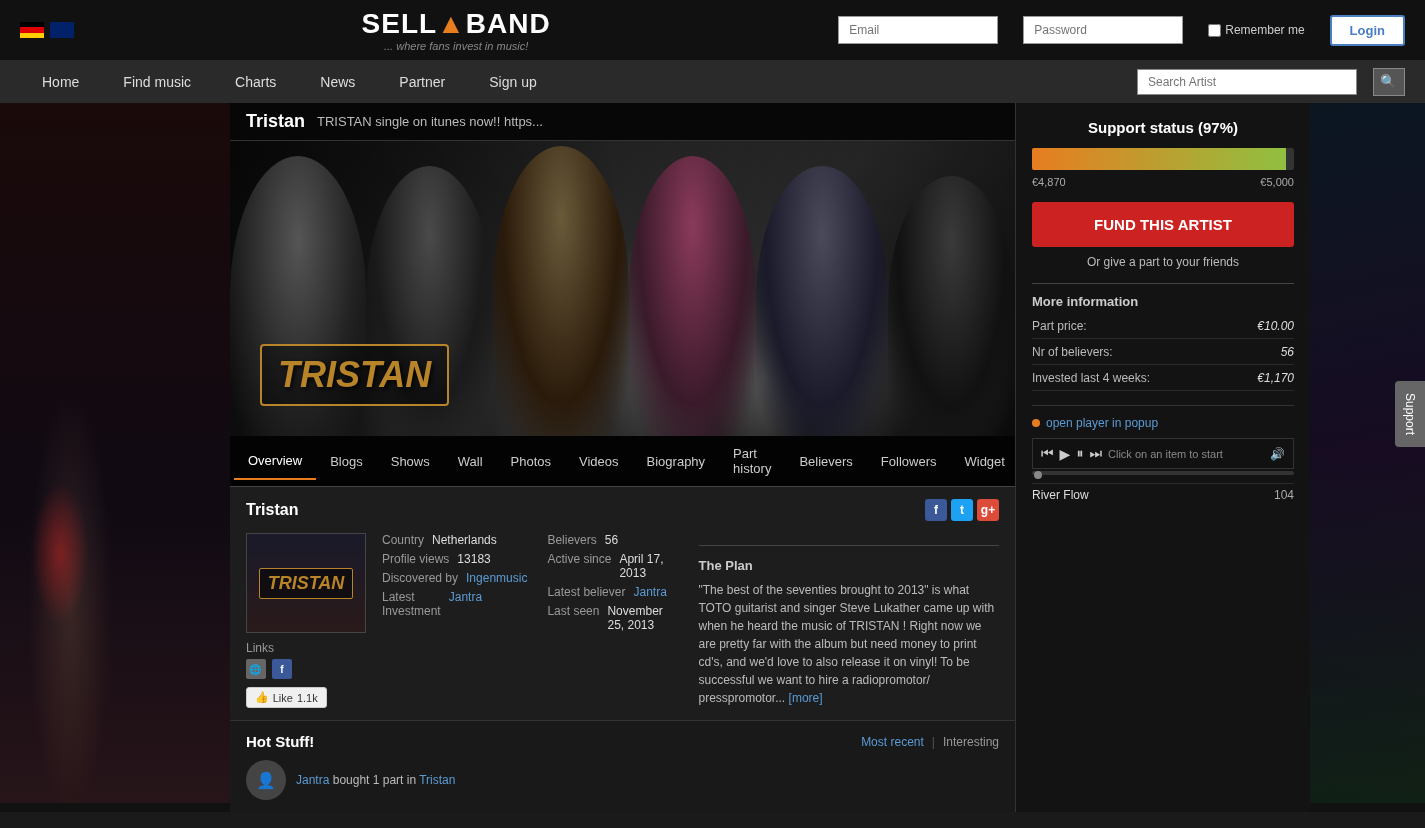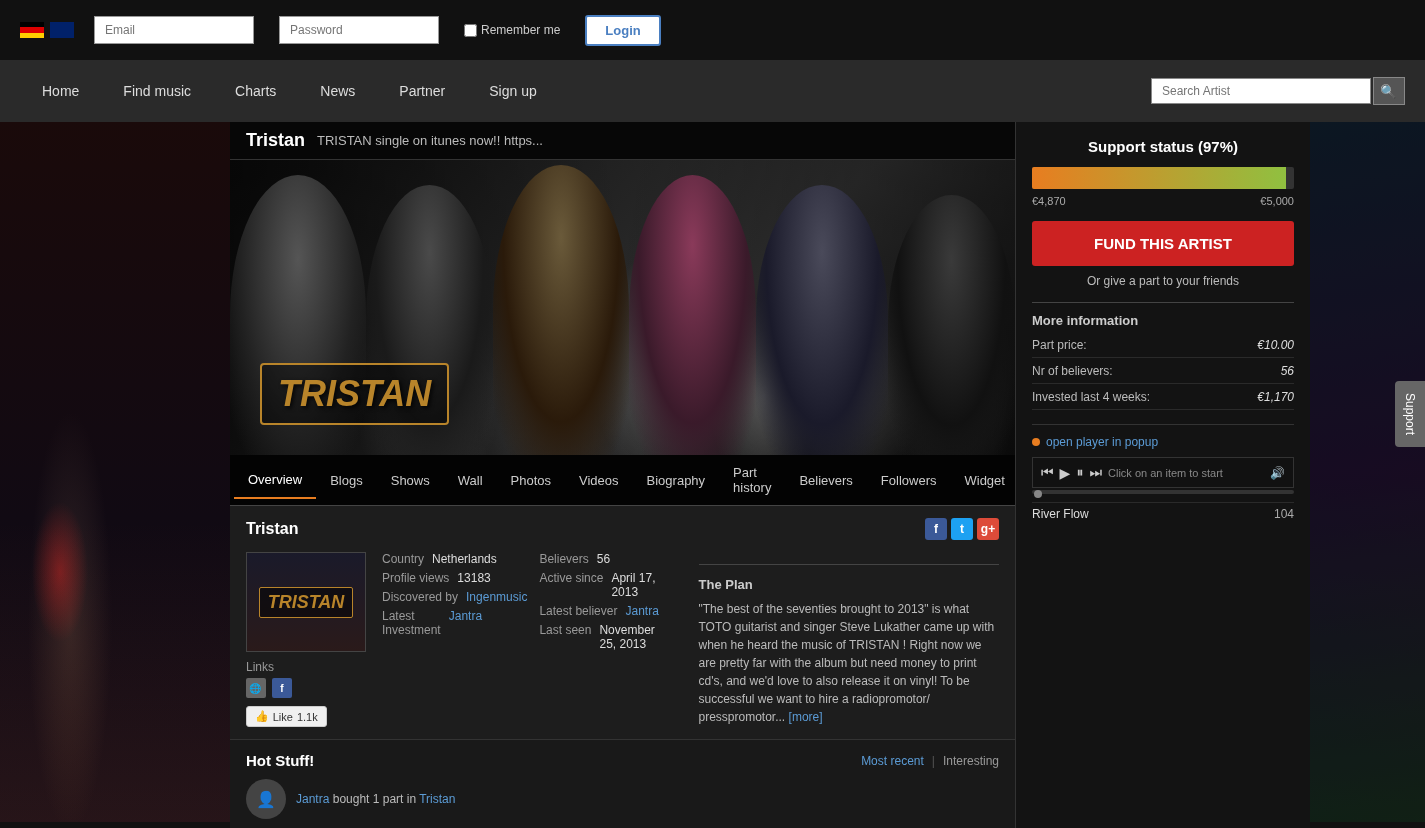--- a/index.html
+++ b/index.html
@@ -39,37 +39,37 @@
       font-weight: bold;
       padding: 6px 18px;
       font-size: 13px;
       cursor: pointer;
       border-radius: 3px;
     }
 
     
     .nav-bar {
       background: #2a2a2a;
-      height: 62px;
+      height: 43px;
       display: flex;
       align-items: center;
       padding: 0 20px;
       gap: 0;
     }
     .nav-item {
       color: #ddd;
       font-size: 14px;
       padding: 0 22px;
       height: 45px;
       display: flex;
       align-items: center;
       cursor: pointer;
       text-decoration: none;
     }
-    .search-area { margin-left: auto; display: flex; align-items: center; gap: 2px; }
+    .search-area { margin-left: auto; display: flex; align-items: center; gap: 16px; }
     .search-input {
       background: #fff;
       border: 1px solid #888;
       padding: 5px 10px;
       font-size: 12px;
       width: 220px;
       color: #333;
     }
     .search-btn {
       background: #555;
@@ -227,21 +227,21 @@
       justify-content: center;
       color: #666;
       font-size: 11px;
       text-align: center;
     }
 
     .profile-info { flex: 1; }
     .info-grid {
       display: grid;
       grid-template-columns: 1fr 1fr;
-      gap: 0;
+      gap: 8px;
     }
     .info-col { padding-right: 12px; }
     .info-row { display: flex; gap: 8px; margin-bottom: 5px; font-size: 12px; }
     .info-label { color: #999; white-space: nowrap; }
     .info-value { color: #ddd; }
     .info-value a { color: #5b9bd5; text-decoration: none; }
 
     .links-section { margin-top: 8px; }
     .links-label { color: #999; font-size: 12px; margin-bottom: 4px; }
     .link-icons { display: flex; gap: 6px; }
@@ -413,20 +413,24 @@
       opacity: 0.7;
     }
   </style>
 </head>
 <body>
 
 <div class="top-bar">
   <div class="flags">
     <span class="flag flag-de" title="DE"></span>
     <span class="flag flag-uk" title="UK"></span>
+  </div>
+  <div class="logo-area">
+    <div class="logo-text">SELL<span>▲</span>BAND</div>
+    <div class="logo-sub">... where fans invest in music!</div>
   </div>
   <div class="login-area">
     <input class="login-input" type="text" placeholder="Email" style="">
     <input class="login-input" type="password" placeholder="Password" style="">
     <div class="remember-area">
       <input type="checkbox" style="">
       <span>Remember me</span>
     </div>
     <button class="login-btn">Login</button>
   </div>

